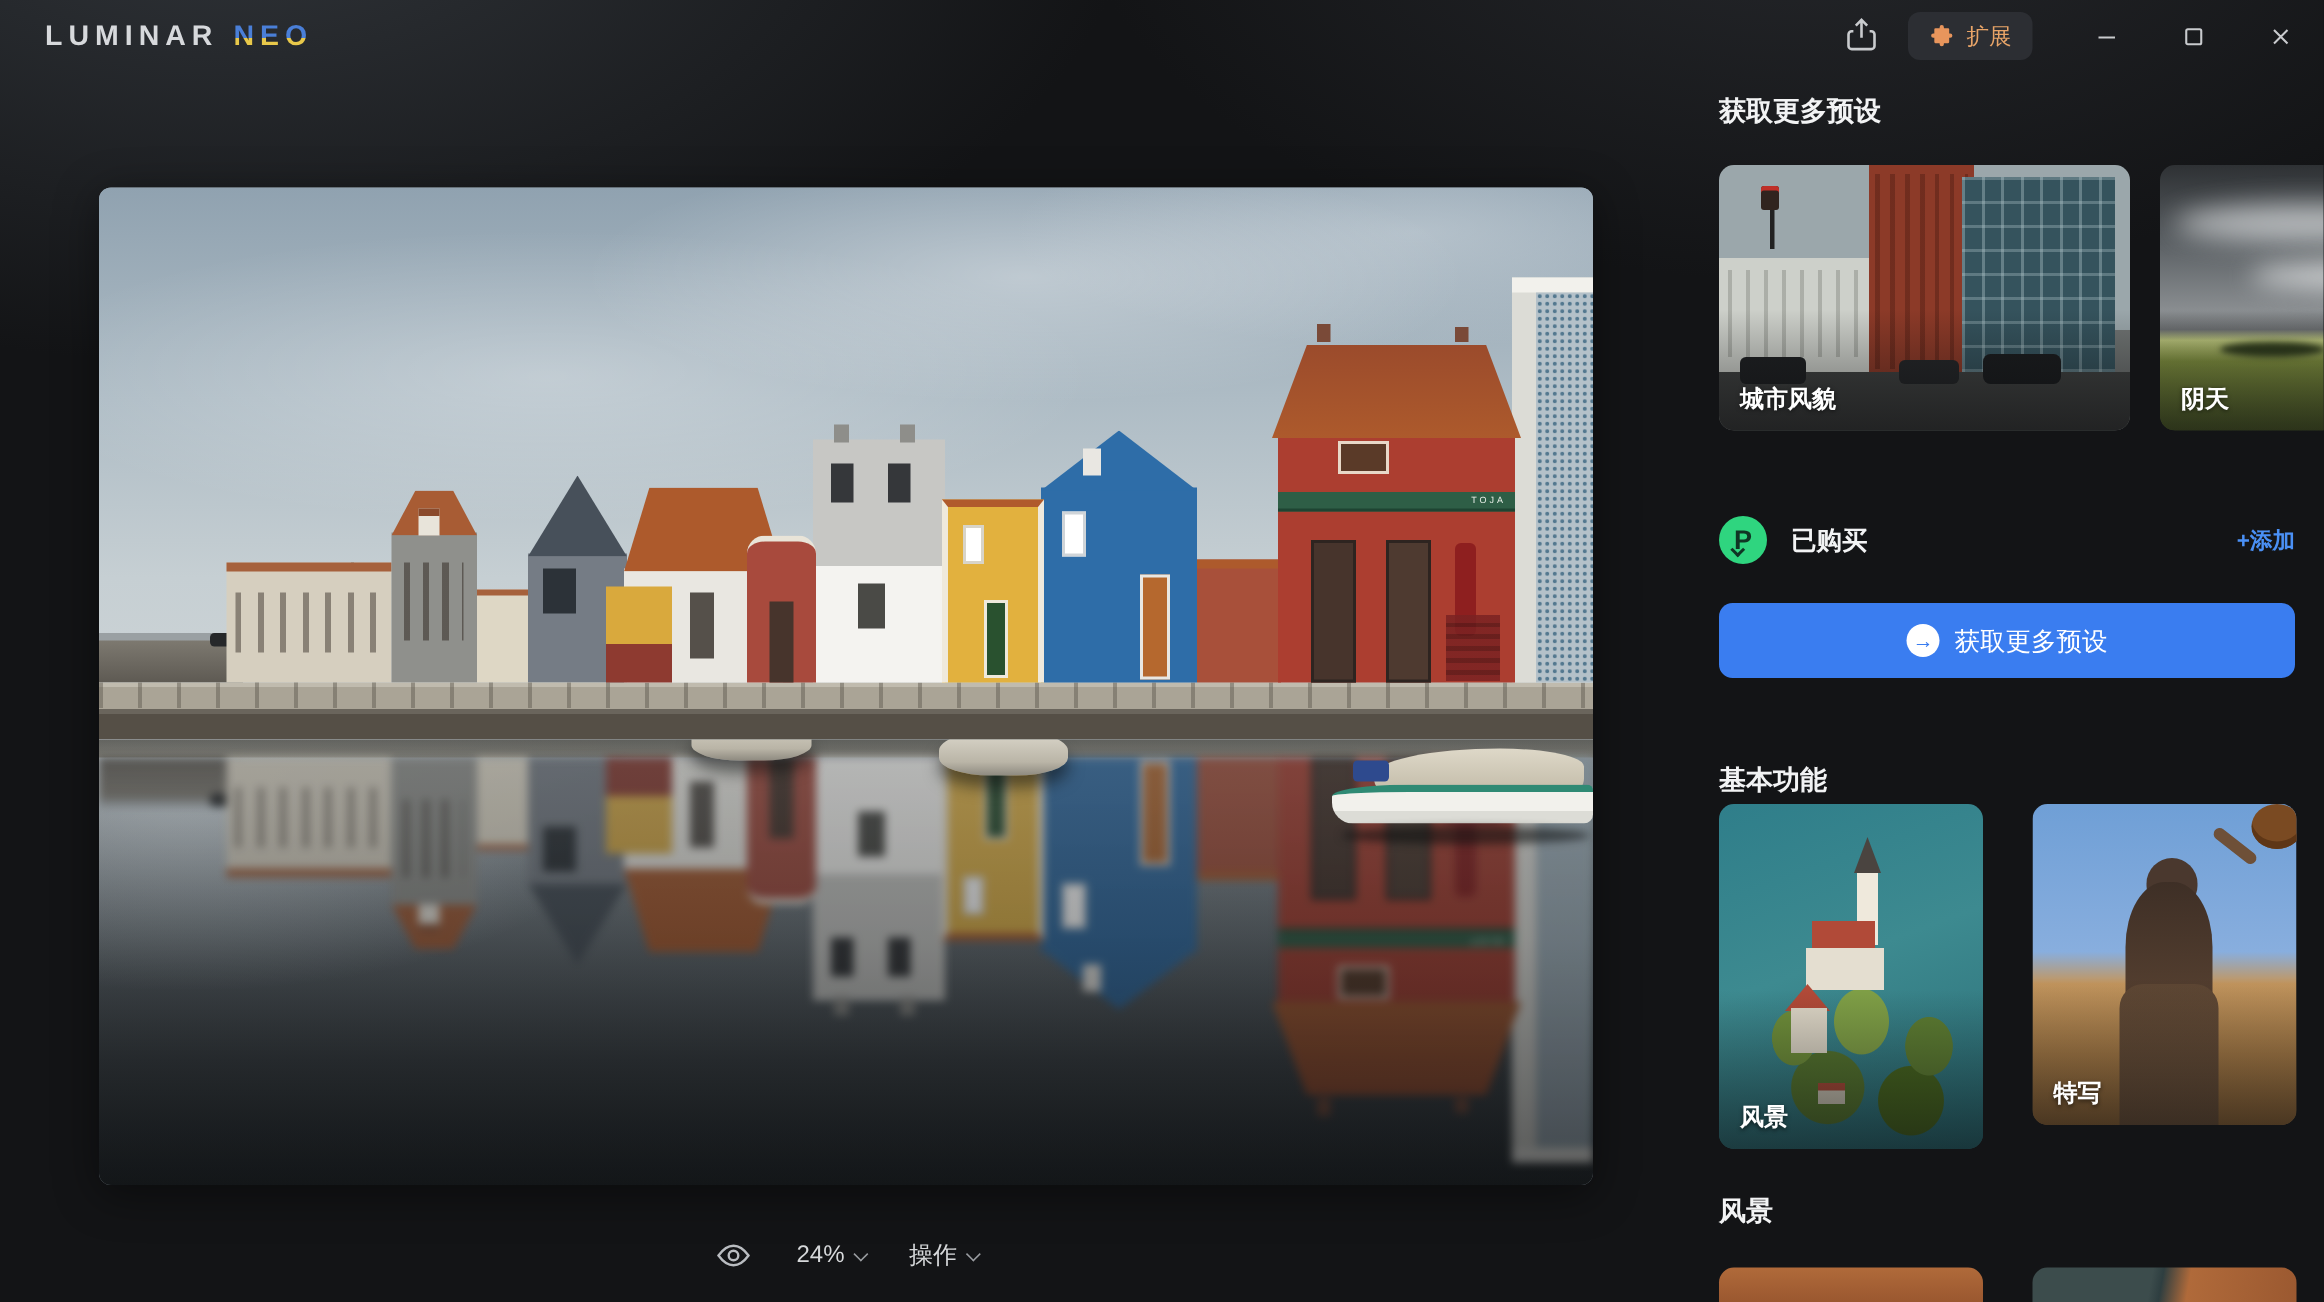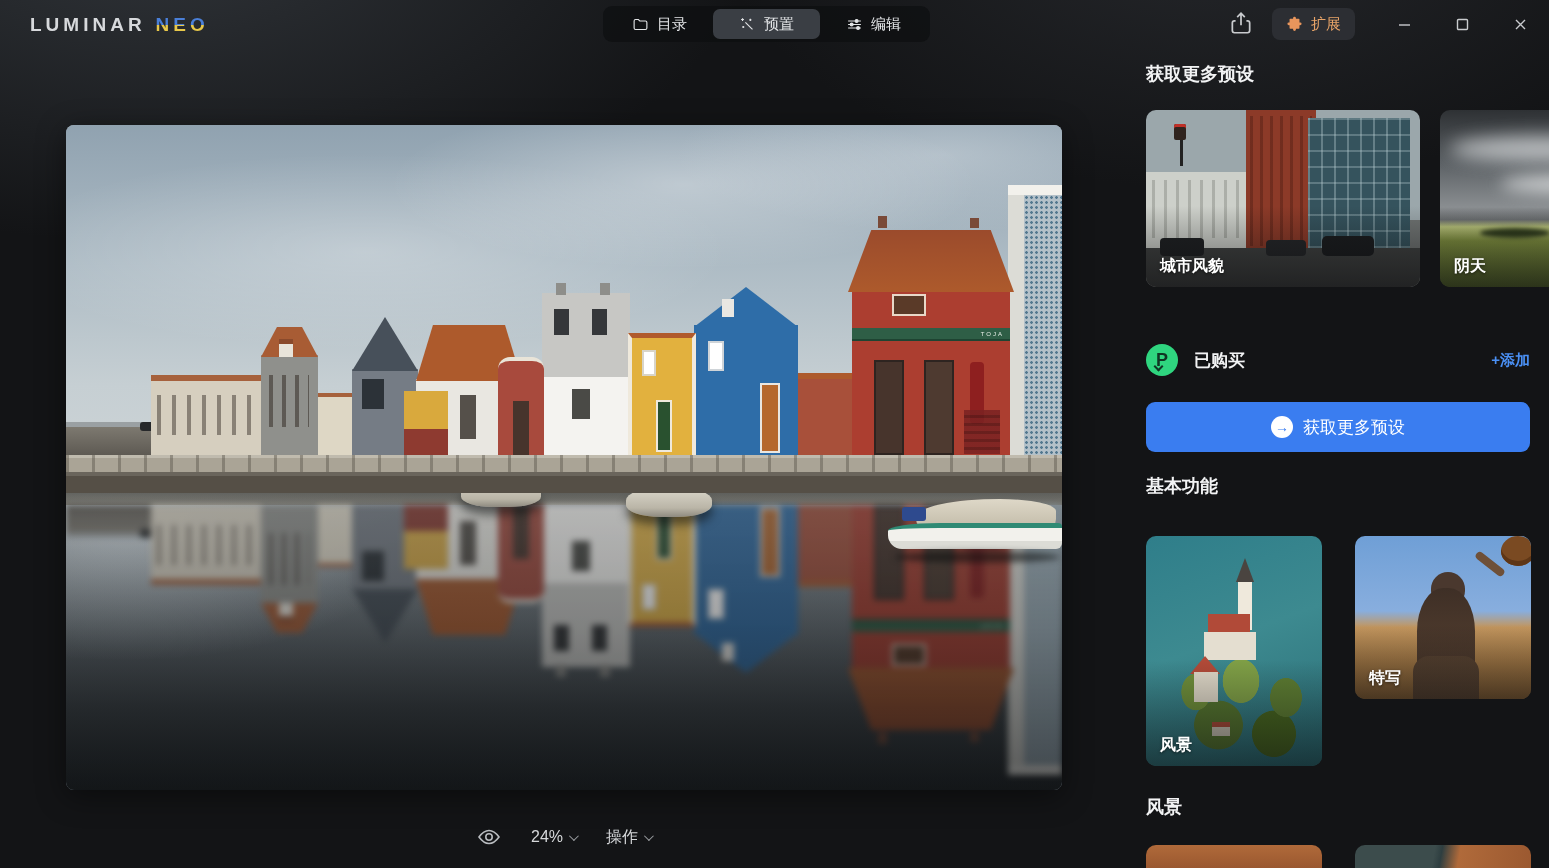--- a/index.html
+++ b/index.html
@@ -71,44 +71,20 @@
 </style>
 </head>
 <body>
 
 <header class="topbar">
   <div class="logo">
     <span class="lum">LUMINAR</span>
     <span class="neo">NEO</span>
   </div>
 
-  <nav class="tabgroup">
-    <div class="tab">
-      <svg viewBox="0 0 24 24">
-          <path d="M3 7a2 2 0 0 1 2-2h4l2 2h8a2 2 0 0 1 2 2v8a2 2 0 0 1-2 2H5a2 2 0 0 1-2-2z" rx="2"></path>
-        </svg>
-      <span>目录</span>
-    </div>
-    <div class="tab active">
-      <svg viewBox="0 0 24 24">
-          <path d="M9 9 L19 19"></path>
-          <path d="M5 3v4M3 5h4M16 4v3M14.5 5.5h3M6 14v3M4.5 15.5h3"></path>
-        </svg>
-      <span>预置</span>
-    </div>
-    <div class="tab">
-      <svg viewBox="0 0 24 24">
-          <path d="M3 7h18M3 12h18M3 17h18"></path>
-          <circle cx="15" cy="7" r="2" fill="#e3e5e7"></circle>
-          <circle cx="8" cy="12" r="2" fill="#e3e5e7"></circle>
-          <circle cx="17" cy="17" r="2" fill="#e3e5e7"></circle>
-        </svg>
-      <span>编辑</span>
-    </div>
-  </nav>
 
   <div class="share-btn">
     <svg viewBox="0 0 24 24">
         <path d="M12 3v11M8.5 6.5 12 3l3.5 3.5"></path>
         <path d="M7 10H6a2 2 0 0 0-2 2v7a2 2 0 0 0 2 2h12a2 2 0 0 0 2-2v-7a2 2 0 0 0-2-2h-1"></path>
       </svg>
   </div>
 
   <div class="ext-btn">
     <svg width="17" height="17" viewBox="0 0 24 24">
@@ -348,38 +324,38 @@
   <div class="p-icon">P</div>
   <span class="purch-label">已购买</span>
   <span class="add-link">+添加</span>
 </div>
 
 <button class="get-more">
   <span class="gm-circ">→</span>
   <span>获取更多预设</span>
 </button>
 
-<h2 class="sec-title" style="top:474px;">基本功能</h2>
+<h2 class="sec-title" style="top:508px;">基本功能</h2>
 
 <div class="thumb art" style="left:1146px;top:536px;width:176px;height:230px;">
   <div style="position:absolute;inset:0;background:linear-gradient(160deg,#2f7e8a 0%,#3d8a90 45%,#2a6c74 100%);">
     <div style="left:20px;top:112px;width:150px;height:110px;background:radial-gradient(24px 30px at 20% 40%,#6f8f3a 60%,transparent 62%),radial-gradient(30px 36px at 50% 30%,#7f9f46 60%,transparent 62%),radial-gradient(26px 32px at 80% 45%,#5d7d32 60%,transparent 62%),radial-gradient(40px 40px at 35% 70%,#54742e 60%,transparent 62%),radial-gradient(36px 38px at 72% 78%,#47661f 60%,transparent 62%);"></div>
     <div style="left:92px;top:42px;width:14px;height:52px;background:#efe9dc;"></div>
     <div style="left:90px;top:22px;width:18px;height:24px;background:#4a4440;clip-path:polygon(50% 0,100% 100%,0 100%);"></div>
     <div style="left:62px;top:78px;width:42px;height:20px;background:#b14a38;"></div>
     <div style="left:58px;top:96px;width:52px;height:28px;background:#e4ded0;"></div>
     <div style="left:44px;top:120px;width:30px;height:18px;background:#b14a38;clip-path:polygon(50% 0,100% 100%,0 100%);"></div>
     <div style="left:48px;top:136px;width:24px;height:30px;background:#ddd6c6;"></div>
     <div style="left:66px;top:186px;width:18px;height:14px;background:#c8c2b2;border-top:5px solid #a84a38;"></div>
   </div>
   <div class="scrim"></div>
   <span class="tlabel">风景</span>
 </div>
 
-<div class="thumb art" style="left:1355px;top:536px;width:176px;height:163px;">
+<div class="thumb art" style="left:1355px;top:536px;width:176px;height:214px;">
   <div style="position:absolute;inset:0;background:linear-gradient(#6f9fd6 0%,#88aede 46%,#c3965e 56%,#b0824a 78%,#996e3c 100%);">
     <div style="left:146px;top:0;width:34px;height:30px;background:#7a4a22;border-radius:50%;box-shadow:inset 0 -5px 0 #5e3616;"></div>
     <div style="left:118px;top:24px;width:34px;height:8px;background:#6e5038;border-radius:4px;transform:rotate(38deg);"></div>
     <div style="left:76px;top:36px;width:34px;height:34px;background:#4a382e;border-radius:50% 50% 45% 45%;"></div>
     <div style="left:62px;top:52px;width:58px;height:96px;background:linear-gradient(#3e2f26,#5a4332);border-radius:45% 45% 20% 20%;"></div>
     <div style="left:58px;top:120px;width:66px;height:110px;background:linear-gradient(#5e4734,#7a5c40);border-radius:16px 16px 0 0;"></div>
   </div>
   <div class="scrim"></div>
   <span class="tlabel">特写</span>
 </div>

